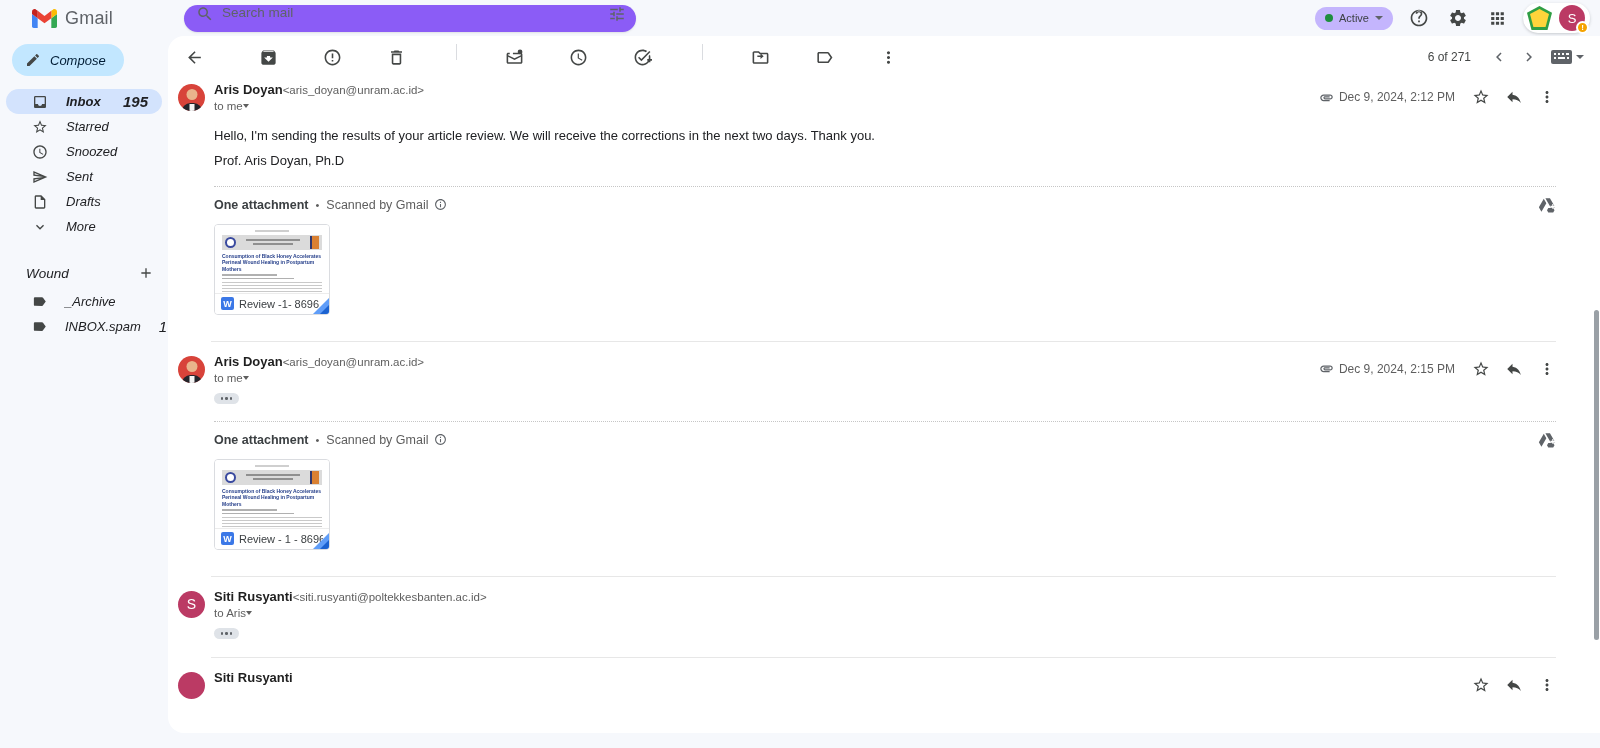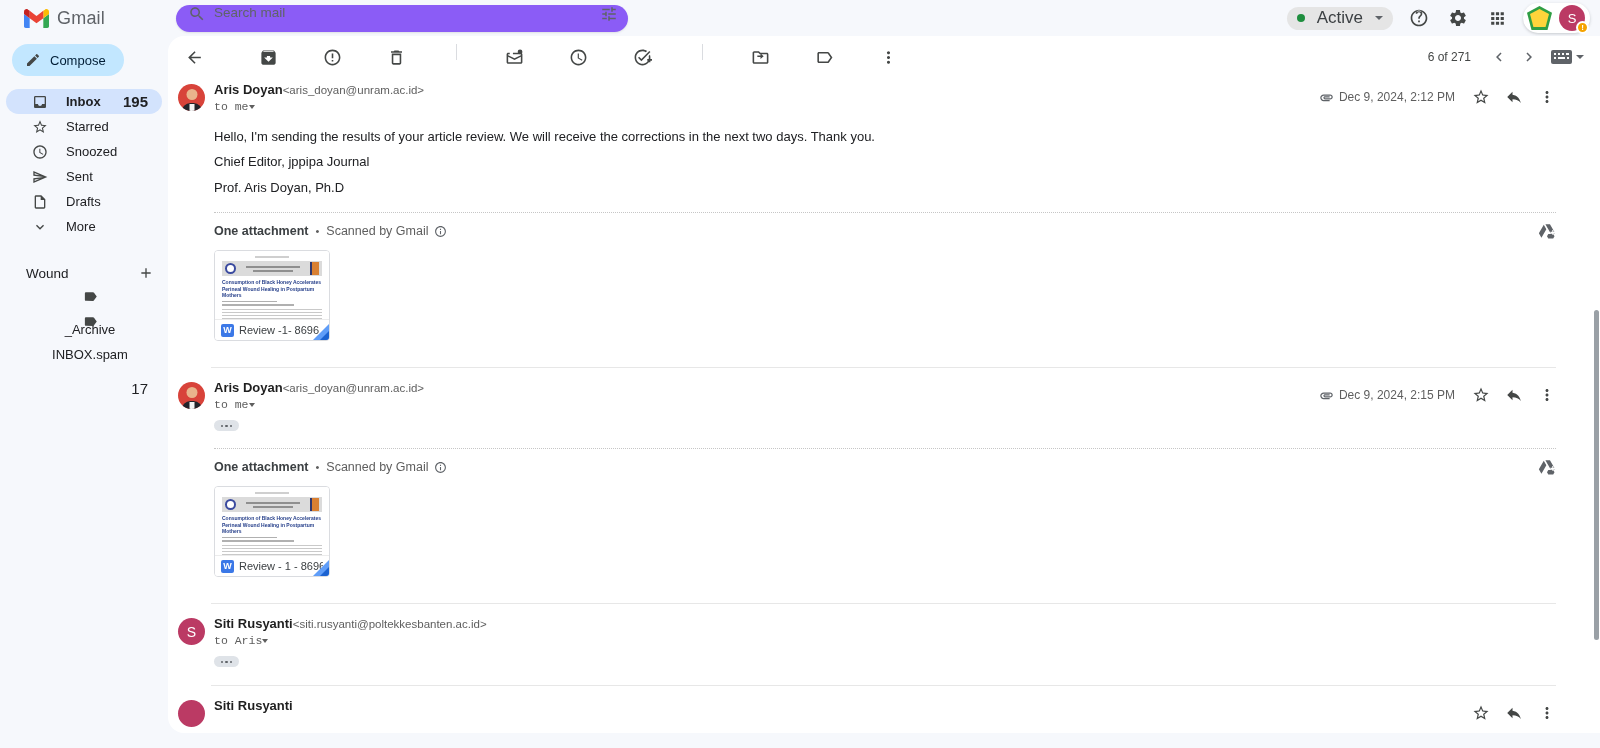--- a/index.html
+++ b/index.html
@@ -6,48 +6,48 @@
   html,body { width:1600px; height:748px; overflow:hidden; }
   body {
     font-family: "Liberation Sans", "DejaVu Sans", sans-serif;
     background:#f6f8fc; color:#1f1f1f; position:relative;
   }
   svg { display:block; }
   .ico { fill:#444746; }
   .ico-gray { fill:#5f6368; }
 
   
-  .topbar { position:absolute; top:0; left:8px; right:0; height:36px; display:flex; align-items:center; }
+  .topbar { position:absolute; top:0; left:16px; right:0; height:36px; display:flex; align-items:center; }
   .brand { width:168px; display:flex; align-items:center; gap:8px; padding-left:16px; flex:none; }
   .brand-name { font-size:18px; color:#5f6368; letter-spacing:.2px; }
   .searchbar { width:452px; height:27px; background:#8b5cf6; border-radius:14px; display:flex; align-items:flex-start; padding:0 10px 0 12px; box-shadow:0 1px 2px rgba(60,64,67,.12); }
   .searchbar input { flex:1; border:0; outline:none; background:transparent; font-size:13.5px; color:#202124; margin:0 8px; font-family:inherit; }
   .searchbar input::placeholder { color:#5f6368; }
   .top-right { margin-left:auto; display:flex; align-items:center; gap:13px; padding-right:10px; }
-  .active-chip { display:flex; align-items:center; gap:12px; background:#e5e5e5; border-radius:12px; height:23px; padding:0 10px; font-size:17px; color:#3c4043; cursor:pointer; }
+  .active-chip { display:flex; align-items:center; gap:6px; background:#c4b5fd; border-radius:12px; height:23px; padding:0 10px; font-size:11px; color:#3c4043; cursor:pointer; }
   .green-dot { width:8px; height:8px; border-radius:50%; background:#1e8e3e; }
   .chev-dn { width:0; height:0; border-left:4px solid transparent; border-right:4px solid transparent; border-top:4px solid #5f6368; }
   .icon-btn { width:26px; height:26px; display:flex; align-items:center; justify-content:center; border-radius:50%; cursor:pointer; }
   .account-pill { background:#fff; border-radius:16px; height:30px; display:flex; align-items:center; gap:7px; padding:0 5px 0 4px; box-shadow:0 1px 3px rgba(60,64,67,.25); }
   .org-logo { width:25px; height:24px; clip-path:polygon(50% 0,100% 28%,82% 100%,18% 100%,0 28%); background:#2f9e44; position:relative; }
   .org-logo-in { position:absolute; inset:3px; clip-path:polygon(50% 0,100% 28%,82% 100%,18% 100%,0 28%); background:#ffd43b; }
   .avatar-sm { width:26px; height:26px; border-radius:50%; background:#bb3a64; color:#fff; font-size:13px; display:flex; align-items:center; justify-content:center; position:relative; font-weight:500; }
   .warn-badge { position:absolute; right:-4px; bottom:-3px; width:13px; height:13px; border-radius:50%; background:#f5a300; border:2px solid #fff; color:#fff; font-size:8px; font-weight:700; display:flex; align-items:center; justify-content:center; }
 
   
-  .sidebar { position:absolute; top:36px; left:0; width:168px; bottom:29px; padding-top:8px; }
+  .sidebar { position:absolute; top:36px; left:0; width:168px; bottom:29px; padding-top:8px;font-style:italic; }
   .compose-btn { margin-left:12px; height:32px; display:inline-flex; align-items:center; gap:9px; padding:0 18px 0 13px; border-radius:16px; background:#c2e7ff; color:#001d35; font-size:13px; font-weight:500; cursor:pointer; }
   .nav { margin-top:13px; }
   .nav-item { height:25px; display:flex; align-items:center; gap:18px; padding:0 14px 0 26px; font-size:13px; color:#202124; cursor:pointer; border-radius:13px; margin:0 6px; }
   .nav-item .cnt { margin-left:auto; font-size:15px; color:#202124; }
   .nav-item.active { background:#d3e3fd; font-weight:700; }
   .nav-item.active .cnt { font-weight:700; }
   .labels-head { margin:26px 14px 8px 0; padding-left:26px; display:flex; align-items:center; font-size:13.5px; color:#202124; }
   .labels-head .plus { margin-left:auto; cursor:pointer; }
-  .label-item { font-weight:500;flex-direction:column; }
+  .label-item { font-weight:500; }
 
   
   .mail { position:absolute; left:168px; top:36px; right:0; bottom:15px; background:#fff; border-radius:16px 0 0 16px; overflow:hidden; }
   .toolbar { height:34px; display:flex; padding:8px 16px 0 13px;gap:35px; }
   .tb-btn { width:27px; height:27px; display:flex; align-items:center; justify-content:center; border-radius:50%; cursor:pointer; margin-right:2px; }
   .tb-sep { width:1px; height:16px; background:#dadce0; margin:0 9px; }
   .tb-right { margin-left:auto; display:flex; align-items:center; }
   .page-count { font-size:12px; color:#444746; margin-right:16px; }
   .chev-btn { width:24px; height:24px; display:flex; align-items:center; justify-content:center; border-radius:50%; cursor:pointer; margin-right:6px; }
   .input-sel { display:flex; align-items:center; gap:4px; cursor:pointer; margin-left:4px; }
@@ -57,21 +57,21 @@
   .avatar { width:27px; height:27px; border-radius:50%; margin:2px 9px 0 0; flex:none; position:relative; overflow:hidden; }
   .avatar.photo { background:#d8433a; }
   .avatar.photo .head { position:absolute; top:5px; left:50%; transform:translateX(-50%); width:11px; height:11px; border-radius:50%; background:#e9b48c; }
   .avatar.photo .torso { position:absolute; bottom:-3px; left:50%; transform:translateX(-50%); width:21px; height:11px; border-radius:9px 9px 0 0; background:#23242b; }
   .avatar.photo .shirt { position:absolute; bottom:0px; left:50%; transform:translateX(-50%); width:5px; height:7px; background:#f4f4f4; }
   .avatar.letter { background:#bb3a64; color:#fff; font-size:14px; display:flex; align-items:center; justify-content:center; }
   .who { flex:1; min-width:0; }
   .line1 { font-size:13px; display:flex; align-items:baseline; }
   .sender { font-weight:700; color:#1f1f1f; }
   .addr { font-size:11.5px; color:#5e5e5e; }
-  .line2 { font-size:11.5px; color:#5e5e5e; display:flex; align-items:center; gap:0; margin-top:3px; cursor:pointer;font-family:Liberation Mono, monospace; }
+  .line2 { font-size:11.5px; color:#5e5e5e; display:flex; align-items:center; gap:0; margin-top:3px; cursor:pointer; }
   .caret { width:0; height:0; border-left:3.5px solid transparent; border-right:3.5px solid transparent; border-top:4px solid #5e5e5e; }
   .meta { display:flex; align-items:center; flex:none; margin-top:2px; }
   .meta .date { font-size:12px; color:#5e5e5e; margin:0 6px 0 5px; white-space:nowrap; }
   .meta-btn { width:26px; height:26px; display:flex; align-items:center; justify-content:center; border-radius:50%; cursor:pointer; margin-left:7px; }
   .msg-body { margin:15px 44px 0 46px; font-size:13px; color:#202124; }
   .msg-body p { margin:0 0 7px; line-height:1.42; }
   .trim-pill { margin:9px 44px 0 46px; width:25px; height:11px; border-radius:6px; background:#dfe3e8; display:flex; align-items:center; justify-content:center; gap:2px; cursor:pointer; }
   .trim-pill i { width:2.5px; height:2.5px; border-radius:50%; background:#5f6368; }
   .att-section { margin:15px 44px 0 46px; border-top:1px dotted #c6c6c6; padding-top:9px; }
   .att-head { display:flex; align-items:center; font-size:12.5px; color:#5e5e5e; }
@@ -375,21 +375,20 @@
           </div>
         <div class="meta-btn">
             <svg class="ico" width="18" height="18" viewBox="0 0 24 24">
               <path d="M12 8c1.1 0 2-.9 2-2s-.9-2-2-2-2 .9-2 2 .9 2 2 2zm0 2c-1.1 0-2 .9-2 2s.9 2 2 2 2-.9 2-2-.9-2-2-2zm0 6c-1.1 0-2 .9-2 2s.9 2 2 2 2-.9 2-2-.9-2-2-2z"></path>
             </svg>
           </div>
       </div>
     </div>
     <div class="msg-body">
       <p>Hello, I'm sending the results of your article review. We will receive the corrections in the next two days. Thank you.</p>
-      <p>Chief Editor, jppipa Journal</p>
       <p>Prof. Aris Doyan, Ph.D</p>
     </div>
     <div class="att-section">
       <div class="att-head">
         <span class="att-count">One attachment</span>
         <span class="bullet">•</span>
         <span>Scanned by Gmail</span>
         <span class="info-ic">
             <svg class="ico-gray" width="13" height="13" viewBox="0 0 24 24">
               <path d="M11 7h2v2h-2zm0 4h2v6h-2zm1-9C6.48 2 2 6.48 2 12s4.48 10 10 10 10-4.48 10-10S17.52 2 12 2zm0 18c-4.41 0-8-3.59-8-8s3.59-8 8-8 8 3.59 8 8-3.59 8-8 8z"></path>

